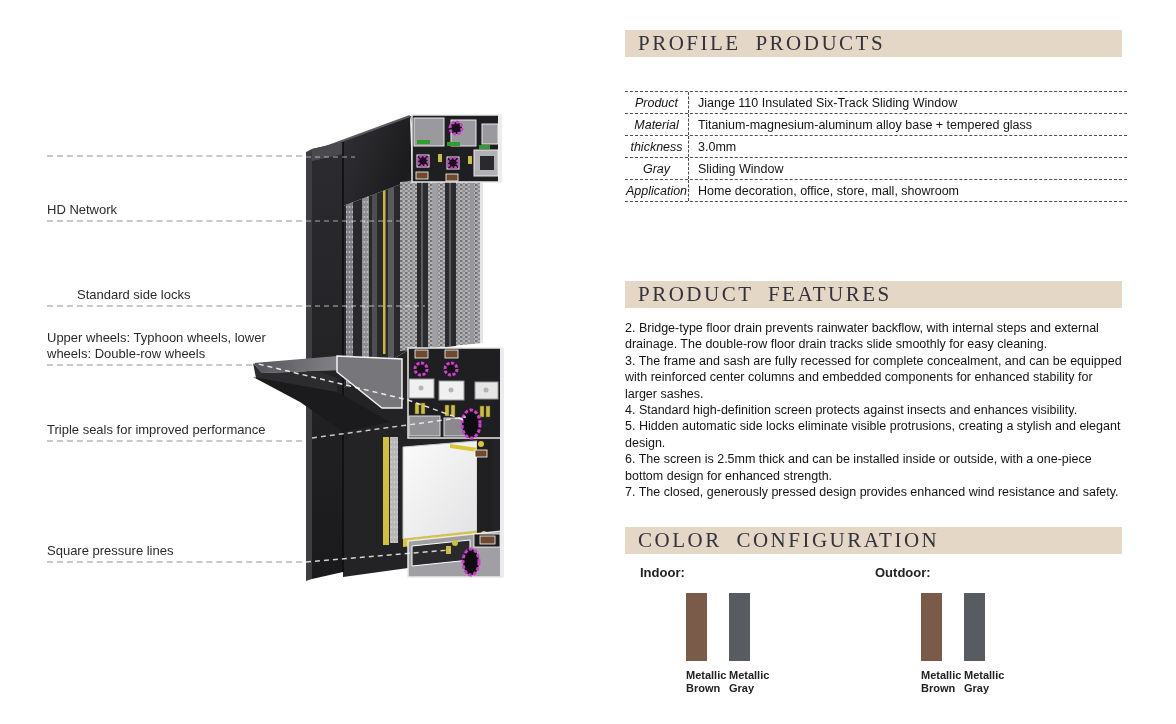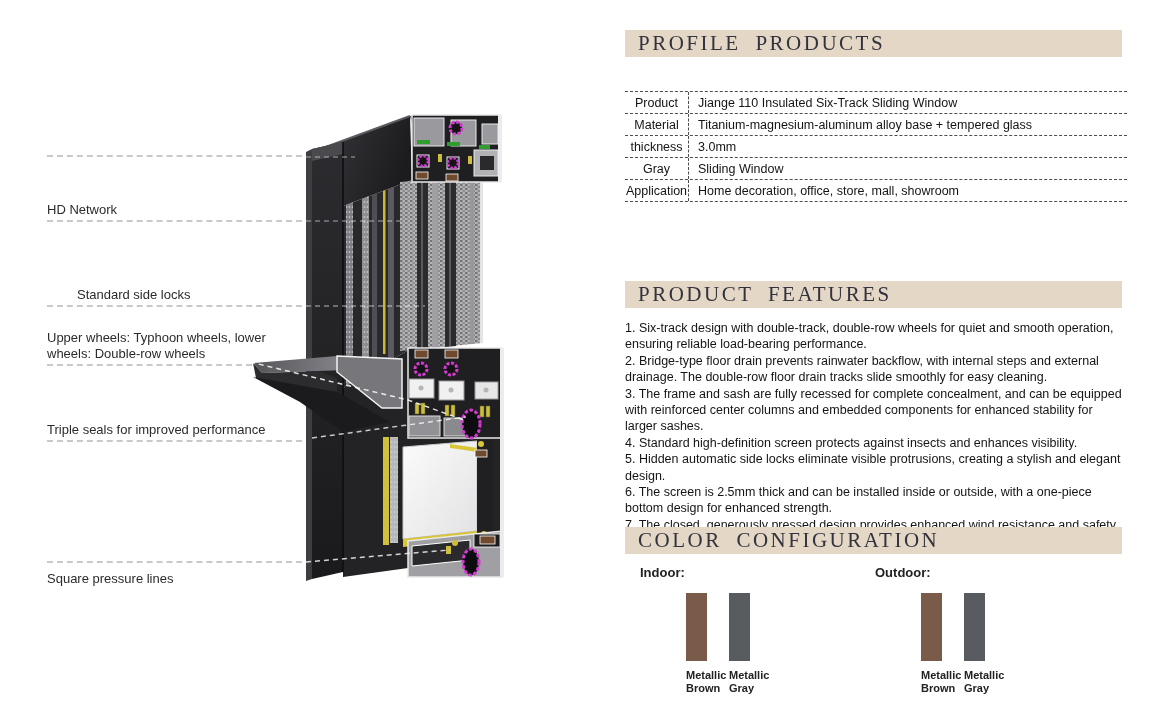--- a/index.html
+++ b/index.html
@@ -11,21 +11,21 @@
   .illus{position:absolute;left:150px;top:100px;}
   
   .banner{position:absolute;left:625px;width:497px;height:27px;background:#e5d7c5;
           font-family:"Liberation Serif","DejaVu Serif",serif;font-size:21px;line-height:27px;
           letter-spacing:2.5px;word-spacing:7px;color:#32333e;padding-left:13px;box-sizing:border-box;
           white-space:nowrap;}
   .spec-table{position:absolute;left:625px;top:91px;width:502px;}
   .spec-row{position:relative;display:flex;height:21px;align-items:center;border-bottom:1px dashed #4d4d4d;
             font-size:12.5px;}
   .spec-row:first-child{border-top:1px dashed #4d4d4d;}
-  .spec-label{width:63px;text-align:center;flex:0 0 63px;color:#141414;}
+  .spec-label{width:63px;text-align:center;flex:0 0 63px;color:#141414;font-style:italic;}
   .spec-sep{flex:0 0 0;height:100%;border-left:1px dashed #4d4d4d;}
   .spec-value{padding-left:9px;color:#141414;white-space:nowrap;}
   .features{position:absolute;left:625px;top:320px;width:502px;font-size:12.5px;line-height:16.4px;color:#141414;}
   .features p{margin:0;}
   .color-group{position:absolute;top:565px;width:220px;}
   .color-group .grp-label{font-size:13px;font-weight:bold;color:#222;}
   .swatch-row{display:flex;margin-top:13px;padding-left:46px;}
   .swatch-item{width:43px;margin-right:0;}
   .swatch-item + .swatch-item{margin-left:0;}
   .swatch{width:21px;height:68px;}
@@ -43,21 +43,21 @@
 
   <div class="callout" style="left:61px;top:287px;width:220px;margin-left:16px;">Standard side locks</div>
   <div class="leader" style="left:47px;top:305px;width:265px;"></div>
 
   <div class="callout" style="left:47px;top:330px;width:232px;">Upper wheels: Typhoon wheels, lower wheels: Double-row wheels</div>
   <div class="leader" style="left:47px;top:364px;width:215px;"></div>
 
   <div class="callout" style="left:47px;top:422px;width:260px;">Triple seals for improved performance</div>
   <div class="leader" style="left:47px;top:440px;width:265px;"></div>
 
-  <div class="callout" style="left:47px;top:571px;width:220px;">Square pressure lines</div>
+  <div class="callout" style="left:47px;top:543px;width:220px;">Square pressure lines</div>
   <div class="leader" style="left:47px;top:561px;width:265px;"></div>
 
   <svg class="illus" width="400" height="520" viewBox="0 0 400 520">
     <defs>
       <linearGradient id="gFrame" x1="0" y1="0" x2="0" y2="1">
         <stop offset="0" stop-color="#2c2c30"></stop>
           <stop offset="1" stop-color="#1a1a1c"></stop>
       </linearGradient>
       <linearGradient id="gSlab" x1="0" y1="0" x2="1" y2="0.3">
         <stop offset="0" stop-color="#3a3a3e"></stop>
@@ -242,21 +242,20 @@
     <div class="spec-row">
       <div class="spec-label">Application</div>
       <div class="spec-sep"></div>
       <div class="spec-value">Home decoration, office, store, mall, showroom</div>
     </div>
   </div>
 
   <div class="banner" style="top:281px;">PRODUCT FEATURES</div>
 
   <div class="features">
-    <p>1. Six-track design with double-track, double-row wheels for quiet and smooth operation, ensuring reliable load-bearing performance.</p>
     <p>2. Bridge-type floor drain prevents rainwater backflow, with internal steps and external drainage. The double-row floor drain tracks slide smoothly for easy cleaning.</p>
     <p>3. The frame and sash are fully recessed for complete concealment, and can be equipped with reinforced center columns and embedded components for enhanced stability for larger sashes.</p>
     <p>4. Standard high-definition screen protects against insects and enhances visibility.</p>
     <p>5. Hidden automatic side locks eliminate visible protrusions, creating a stylish and elegant design.</p>
     <p>6. The screen is 2.5mm thick and can be installed inside or outside, with a one-piece bottom design for enhanced strength.</p>
     <p>7. The closed, generously pressed design provides enhanced wind resistance and safety.</p>
   </div>
 
   <div class="banner" style="top:527px;">COLOR CONFIGURATION</div>
 

